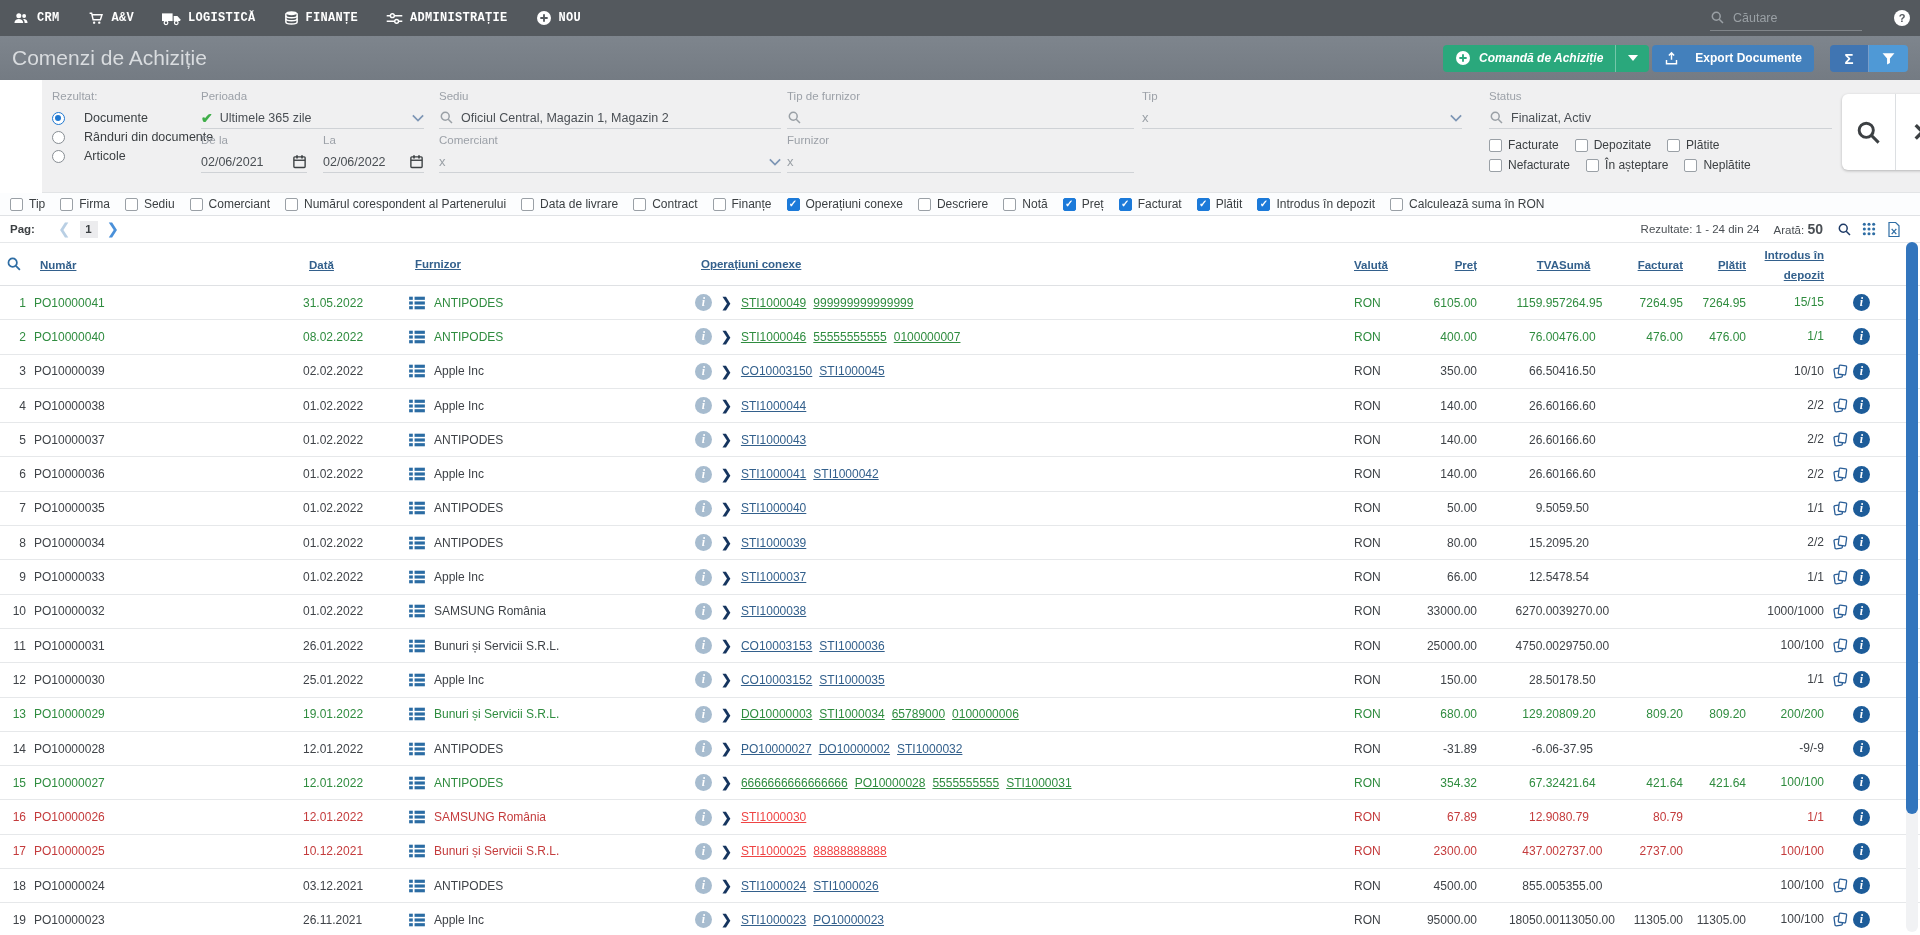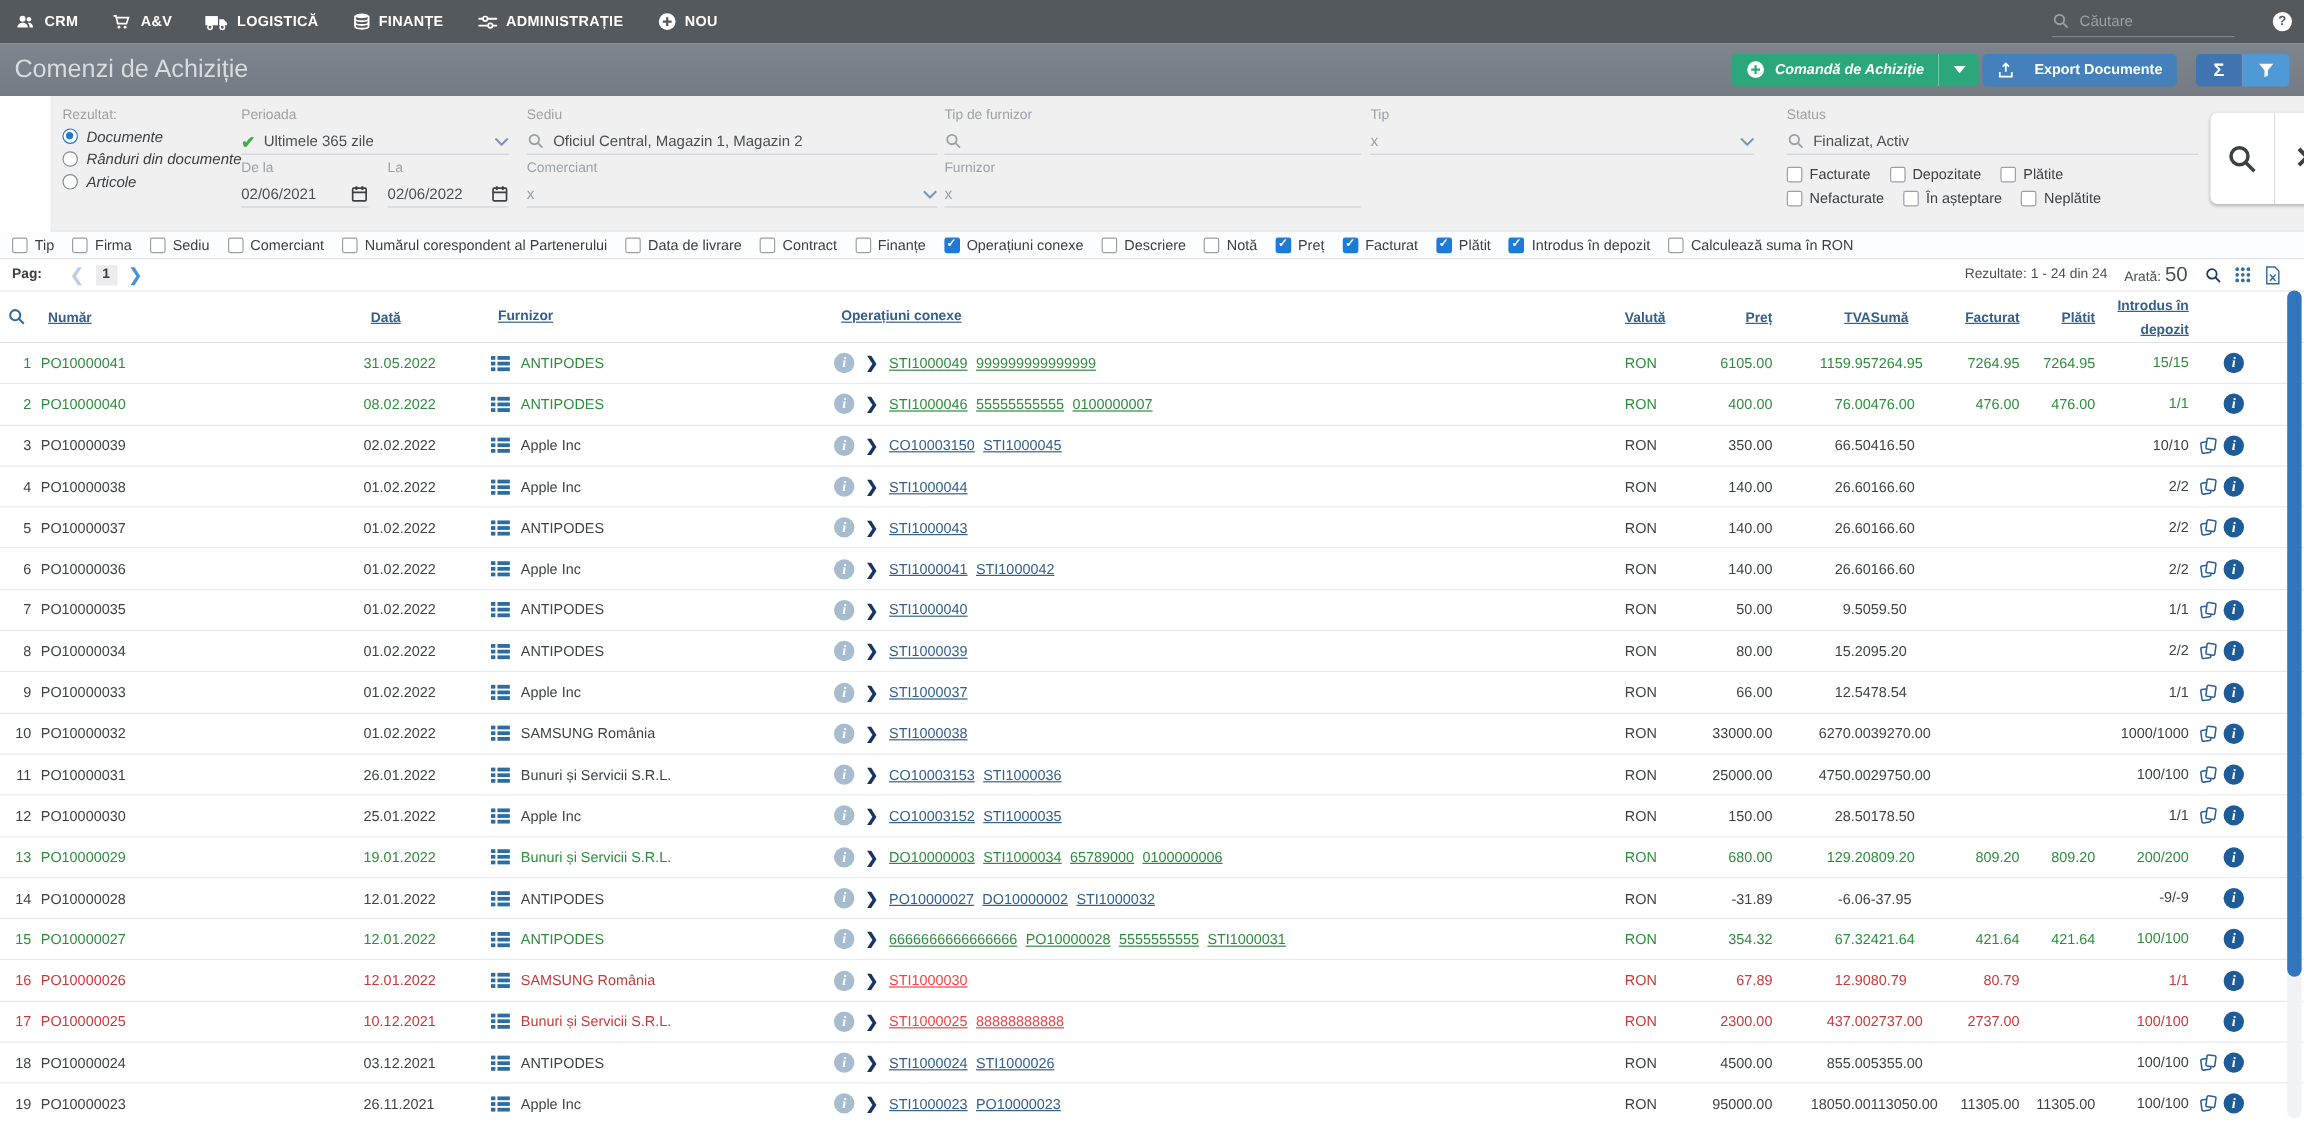--- a/index.html
+++ b/index.html
@@ -1,21 +1,21 @@
 <!DOCTYPE html>
 <html><head>
 <meta charset="utf-8">
 <style>
   html,body{margin:0;padding:0;background:#fff;}
   body{width:1920px;height:935px;overflow:hidden;font-family:"Liberation Sans",sans-serif;position:relative;}
   svg{display:block}
   
   .navbar{height:36px;background:#54595e;display:flex;align-items:center;padding:0 12px;position:relative;}
   .nav-items{display:flex;align-items:center;height:100%;}
-  .nav-item{display:flex;align-items:center;gap:7px;color:#fff;font-size:12px;font-weight:bold;margin-right:28px;cursor:pointer;letter-spacing:.3px;white-space:nowrap;}
+  .nav-item{display:flex;align-items:center;gap:7px;color:#fff;font-size:12px;font-weight:bold;margin-right:28px;cursor:pointer;letter-spacing:.3px;white-space:nowrap;font-family:Liberation Mono, monospace;}
   .nav-search{margin-left:auto;display:flex;align-items:center;gap:8px;width:152px;border-bottom:1px solid #80858a;height:24px;margin-right:46px;}
   .nav-search .ph{color:#9aa0a5;font-size:12.5px;}
   .help-circle{position:absolute;right:10px;top:10px;width:16px;height:16px;border-radius:50%;background:#fff;color:#54595e;font-size:11px;font-weight:bold;display:flex;align-items:center;justify-content:center;cursor:pointer;}
   
   .titlebar{height:44px;background:linear-gradient(#7e858d,#747b83);display:flex;align-items:center;padding:0 12px;}
   .page-title{font-size:21px;color:#d9dcdf;font-weight:400;}
   .tb-actions{margin-left:auto;display:flex;align-items:center;}
   .btn{height:27px;display:flex;align-items:center;color:#fff;font-size:12px;font-weight:bold;cursor:pointer;box-sizing:border-box;}
   .btn-new{background:#2aa87c;border-radius:4px 0 0 4px;padding:0 12px;gap:8px;font-style:italic;}
   .btn-new-caret{background:#2aa87c;border-left:1px solid rgba(255,255,255,.35);border-radius:0 4px 4px 0;width:34px;justify-content:center;}
@@ -26,21 +26,21 @@
   .btn-filter{background:#4f99d6;border-radius:0 4px 4px 0;}
   .caret-down{width:0;height:0;border-left:5px solid transparent;border-right:5px solid transparent;border-top:6px solid #fff;}
   
   .filters{height:112px;background:#f0f0f1;position:relative;font-size:12px;border-bottom:1px solid #e2e4e6;margin-left:42px;}
   .fblock{position:absolute;}
   .flabel{color:#9ca1a8;font-size:11.5px;margin-bottom:5px;}
   .fval{display:flex;align-items:center;gap:7px;height:21px;border-bottom:1px solid #cfd2d6;color:#4a4f54;font-size:12.5px;}
   .fval .grayx{color:#9aa0a6;font-size:13px;}
   .fval .spacer{margin-left:auto;}
   .greencheck{color:#3fae49;font-size:14px;font-weight:bold;}
-  .radio-row{display:flex;align-items:flex-start;gap:7px;height:18px;margin-bottom:1px;color:#3c4043;font-size:12.5px;cursor:pointer;font-style:italic;}
+  .radio-row{display:flex;align-items:flex-end;gap:19px;height:18px;margin-bottom:1px;color:#3c4043;font-size:12.5px;cursor:pointer;}
   .radio{width:13px;height:13px;border:1.5px solid #878d93;border-radius:50%;box-sizing:border-box;position:relative;background:#fff;flex:none;}
   .radio.on{border-color:#1f78d1;}
   .radio.on::after{content:"";position:absolute;left:2px;top:2px;width:6px;height:6px;border-radius:50%;background:#1f78d1;}
   .chk{width:13px;height:13px;border:1px solid #9aa0a6;border-radius:2px;background:#fff;box-sizing:border-box;flex:none;display:flex;align-items:center;justify-content:center;}
   .chk.on{background:#1c7ad9;border-color:#1c7ad9;}
   .chk.on::after{content:"\2713";color:#fff;font-size:10px;font-weight:bold;line-height:1;}
   .status-checks .chkrow{display:flex;align-items:center;gap:16px;height:20px;}
   .chklbl{display:flex;align-items:center;gap:6px;color:#3c4043;font-size:12px;cursor:pointer;white-space:nowrap;}
   .search-card{position:absolute;left:1800px;top:14px;width:107px;height:76px;background:#fff;border-radius:6px;box-shadow:0 1px 3px rgba(0,0,0,.25);display:flex;overflow:hidden;}
   .search-card .half{flex:1;display:flex;align-items:center;justify-content:center;cursor:pointer;}
@@ -50,21 +50,21 @@
   .optbar{height:22px;background:#fcfdfe;border-bottom:1px solid #e0e2e5;display:flex;align-items:center;padding:0 10px;gap:15px;font-size:11.5px;color:#3c4043;}
   
   .pagbar{height:26px;display:flex;align-items:center;padding:0 10px;border-bottom:1px solid #e6e8ea;}
   .pag-label{font-size:11.5px;font-weight:bold;color:#3c4043;margin-right:14px;}
   .pag-arrow{font-size:15px;cursor:pointer;padding:0 9px;}
   .pag-prev{color:#b9cfe4;}
   .pag-next{color:#4a90d9;}
   .pag-page{min-width:18px;height:17px;background:#ececee;color:#3c4043;font-size:11.5px;font-weight:bold;display:flex;align-items:center;justify-content:center;cursor:pointer;}
   .pag-right{margin-left:auto;display:flex;align-items:center;gap:14px;}
   .pag-results,.pag-show{font-size:11.5px;color:#4a4f54;}
-  .pag-show b{font-size:17px;font-weight:normal;}
+  .pag-show b{font-size:14px;font-weight:bold;}
   .pag-icons{display:flex;align-items:center;gap:9px;margin-right:8px;}
   .pag-icons span{cursor:pointer;}
   
   .thead{height:42px;display:flex;align-items:center;border-bottom:1px solid #dfe1e4;}
   .hlink{color:#33608c;font-weight:bold;font-size:11.5px;text-decoration:underline;cursor:pointer;}
   .trow{height:34.3px;box-sizing:border-box;display:flex;align-items:center;border-bottom:1px solid #e6e8ea;font-size:12px;cursor:pointer;background:#fff;}
   .c-idx{width:26px;text-align:right;flex:none;}
   .c-numar{width:246px;margin-left:8px;flex:none;}
   .c-data{width:100px;margin-left:23px;flex:none;}
   .c-furn{width:286px;margin-left:6px;display:flex;gap:9px;align-items:center;flex:none;}

